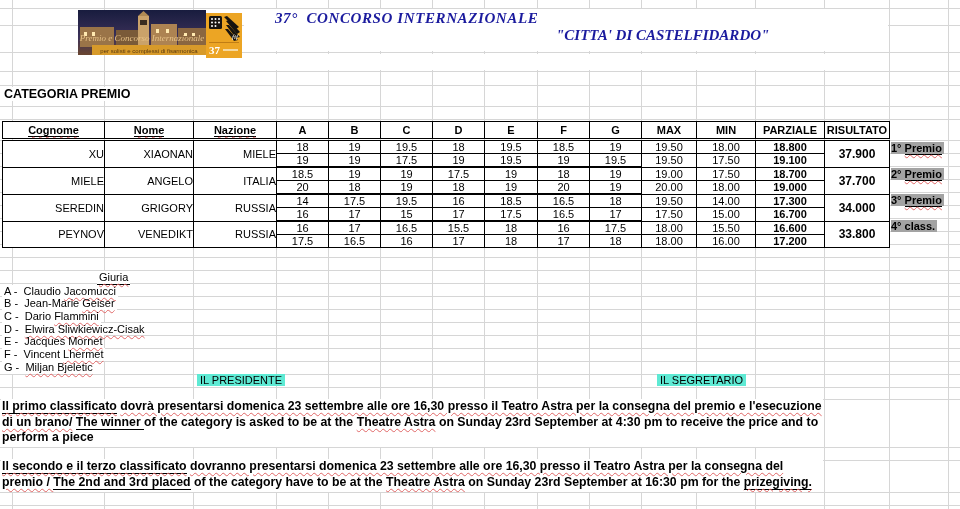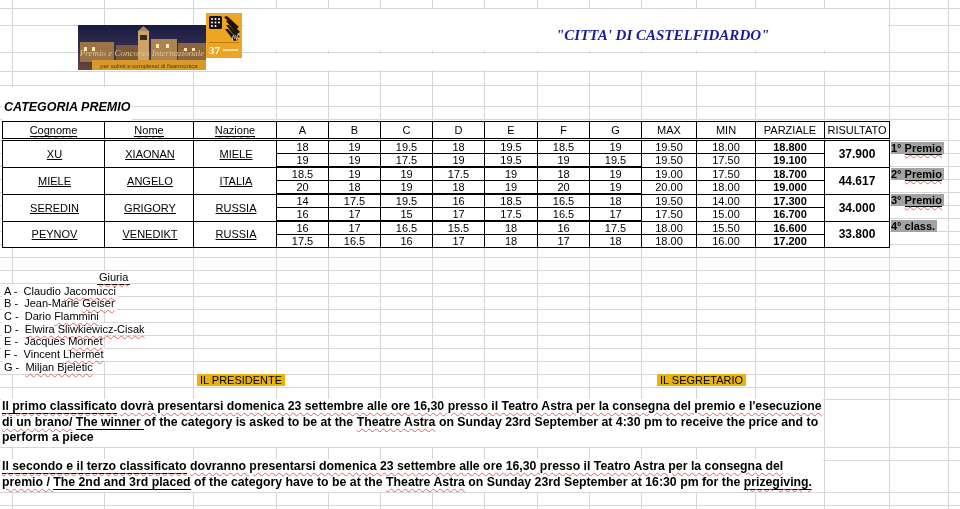--- a/index.html
+++ b/index.html
@@ -2,51 +2,51 @@
 <html><head>
 <meta charset="utf-8">
 <style>
   html,body{margin:0;padding:0;background:#fff;}
   #sheet{position:relative;width:960px;height:509px;background:#fff;overflow:hidden;
          font-family:"Liberation Sans","DejaVu Sans",sans-serif;color:#000;}
   .vline{position:absolute;top:0;width:1px;height:509px;background:#d6d6d6;z-index:0;}
   .hline{position:absolute;left:0;height:1px;width:960px;background:#d6d6d6;z-index:0;}
   .patch{position:absolute;background:#fff;z-index:1;}
   .abs{position:absolute;z-index:2;}
-  .wbg{background:#fff;padding:13px 2px;width:fit-content;white-space:pre;font-style:italic;}
+  .wbg{background:#fff;padding:0 2px;width:fit-content;white-space:pre;}
   .sq{text-decoration-line:underline;text-decoration-style:wavy;
       text-decoration-color:#e06666;text-decoration-thickness:1px;text-underline-offset:2px;}
   .ul{border-bottom:1px solid #000;}
   .title{color:#1b1b9e;font-family:"Liberation Serif","DejaVu Serif",serif;
          font-weight:bold;font-style:italic;white-space:pre;}
   #title1{left:275px;top:10px;font-size:15px;letter-spacing:.6px;}
   #title2{left:556px;top:27px;font-size:15px;}
   #dateline{left:513px;top:55px;font-size:12.5px;font-style:normal;letter-spacing:.3px;}
   #cat-heading{left:2px;top:87px;font-size:12.5px;font-weight:bold;}
   #cat-sub{left:2px;top:104px;font-size:11px;}
   table{border-collapse:collapse;table-layout:fixed;background:#fff;}
   td{border:1px solid #000;padding:0;font-size:11px;line-height:12px;text-align:center;
      overflow:hidden;white-space:nowrap;}
   #header-table{left:2px;top:121px;}
-  #header-table td{height:16px;font-weight:normal;}
+  #header-table td{height:16px;font-weight:bold;}
   #data-table{left:2px;top:140px;}
   #data-table tr{height:13px;}
-  td.name-cell{text-align:center;padding-left:2px;text-decoration:underline;}
+  td.name-cell{text-align:right;padding-left:2px;}
   td.parz{font-weight:bold;}
   td.res{font-weight:bold;font-size:12px;margin-top:15px;}
   td.thick{border-bottom-width:2px;}
   .rank{position:absolute;left:891px;z-index:2;font-size:11px;font-weight:bold;
         line-height:12px;background:#a3a3a3;white-space:pre;width:fit-content;padding-right:2px;}
   #jury{left:2px;top:271px;font-size:11px;}
   .jline{line-height:12.7px;height:12.7px;white-space:pre;background:#fff;width:fit-content;padding:0 2px;}
   #jury-title{margin-left:95px;}
-  .sig{position:absolute;z-index:2;font-size:11px;background:#eab308;padding:0 3px;}
+  .sig{position:absolute;z-index:2;font-size:11px;background:#5eead4;padding:0 3px;}
   .para{position:absolute;left:1px;width:821px;z-index:2;background:#fff;
         font-size:12.3px;font-weight:bold;line-height:15.5px;padding-left:1px;}
-  #logo-photo{left:78px;top:25px;width:128px;height:45px;overflow:hidden;}
+  #logo-photo{left:78px;top:10px;width:128px;height:45px;overflow:hidden;}
   #logo-badge{left:206px;top:13px;width:36px;height:45px;overflow:hidden;}
 </style>
 </head>
 <body>
 
 <div id="sheet">
 
   <div id="gridlines">
       <div class="vline" style="left: 12px;"></div>
       <div class="vline" style="left: 104px;"></div>
@@ -149,20 +149,21 @@
         <polygon points="20,12 23,12 34,24 30,25"></polygon>
         <polygon points="19,16 22,16 32,27 28,28"></polygon>
       </g>
       <text x="26" y="26" font-family="Liberation Serif,serif" font-style="italic" font-size="7" fill="#fff">fif</text>
       <rect x="3" y="29" width="30" height="1" fill="#c07d14"></rect>
       <text x="3" y="41" font-family="Liberation Serif,serif" font-weight="bold" font-size="11" fill="#fff">37</text>
       <rect x="17" y="36" width="15" height="2" fill="#f5d9a0"></rect>
     </svg>
   </div>
 
+  <div class="abs title" id="title1">37°  CONCORSO INTERNAZIONALE</div>
   <div class="abs title" id="title2">"CITTA' DI CASTELFIDARDO"</div>
 
   <div class="abs wbg" id="cat-heading">CATEGORIA PREMIO</div>
 
   <table class="abs" id="header-table" style="width: 887px;">
       <colgroup>
         <col style="width: 102px;">
         <col style="width: 89px;">
         <col style="width: 83px;">
         <col style="width: 52px;">
@@ -249,21 +250,21 @@
           <td>18.5</td>
           <td>19</td>
           <td>19</td>
           <td>17.5</td>
           <td>19</td>
           <td>18</td>
           <td>19</td>
           <td>19.00</td>
           <td>17.50</td>
           <td class="parz">18.700</td>
-          <td rowspan="2" class="res">44.617</td>
+          <td rowspan="2" class="res">37.700</td>
         </tr>
         <tr>
           <td class="thick">20</td>
           <td class="thick">18</td>
           <td class="thick">19</td>
           <td class="thick">18</td>
           <td class="thick">19</td>
           <td class="thick">20</td>
           <td class="thick">19</td>
           <td>20.00</td>

